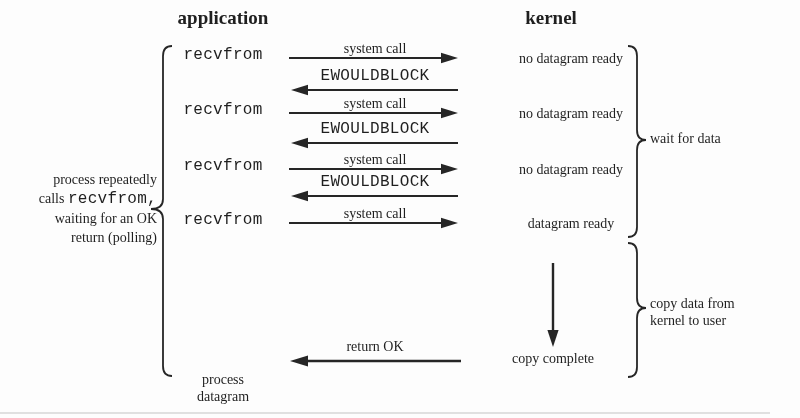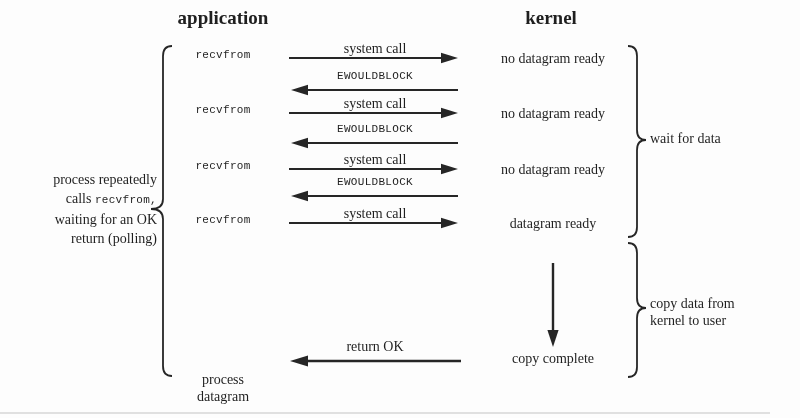--- a/index.html
+++ b/index.html
@@ -7,25 +7,25 @@
     position:relative;
     width:800px;height:418px;
     background:#fdfdfd;
     font-family:"Liberation Serif", serif;
     color:#1f1f1f;
     overflow:hidden;
   }
   .txt{position:absolute;font-size:14px;line-height:16px;white-space:nowrap;}
   .center{text-align:center;}
   .rightalign{text-align:right;white-space:normal;}
-  .mono{font-family:"Liberation Mono","DejaVu Sans Mono",monospace;font-size:11px;letter-spacing:0.3px;}
+  .mono{font-family:"Liberation Mono","DejaVu Sans Mono",monospace;font-size:16px;letter-spacing:0.3px;}
   .hdr{font-weight:bold;font-size:19px;}
   .applbl{left:160px;width:126px;}
   .arrlbl{left:292px;width:166px;}
-  .kerlbl{left:470px;width:166px;font-family:Liberation Serif, serif;}
+  .kerlbl{left:488px;width:166px;font-family:Liberation Serif, serif;}
   .kstep{left:488px;width:130px;}
   svg{position:absolute;left:0;top:0;}
   .note{left:17px;width:140px;top:170px;line-height:19px;font-size:14px;}
   .twoline{line-height:17px;}
 </style>
 </head>
 <body>
 
 <div class="stage">
 

